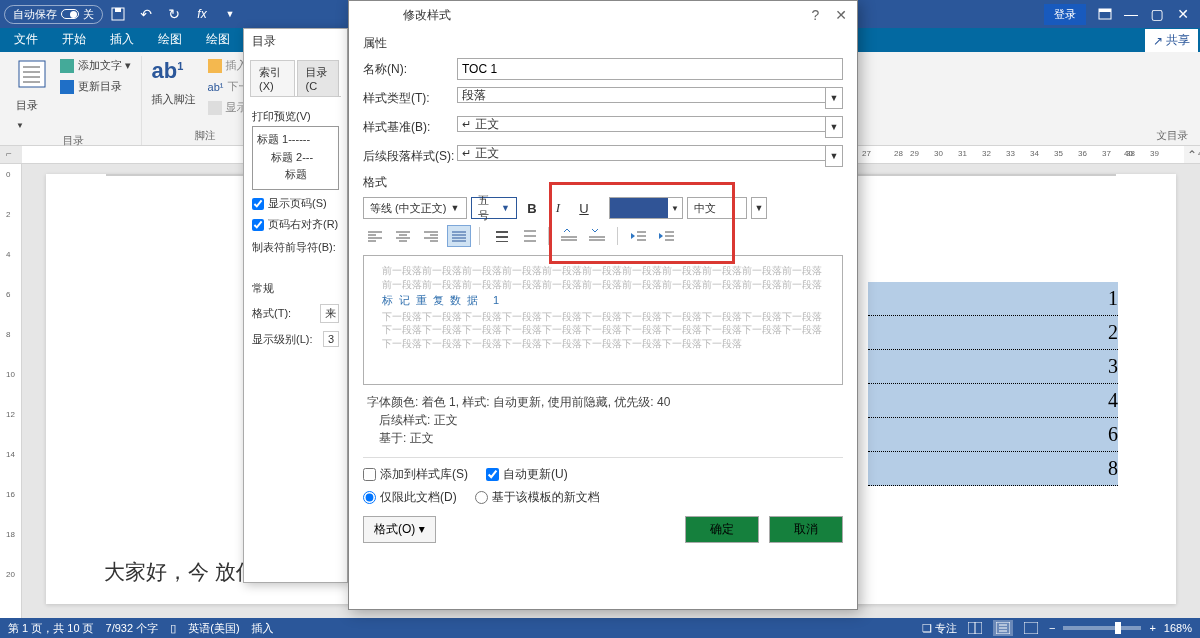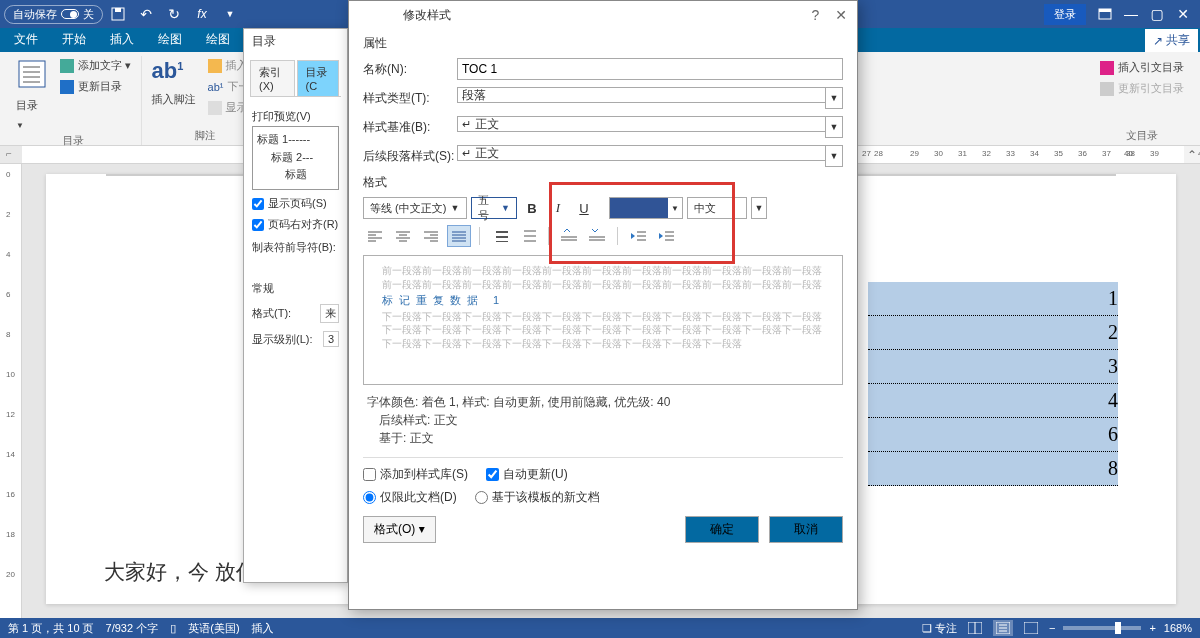--- a/index.html
+++ b/index.html
@@ -58,21 +58,21 @@
 .statusbar .right { margin-left: auto; display: flex; align-items: center; gap: 8px; }
 .statusbar .sbbtn { width: 20px; height: 16px; display:flex; align-items:center; justify-content:center; }
 .statusbar .sbbtn.active { background: rgba(255,255,255,0.3); }
 .zoom-slider { width: 78px; height: 4px; background: rgba(255,255,255,0.4); position: relative; }
 .zoom-slider .thumb { position: absolute; width: 6px; height: 12px; background: #fff; top: -4px; left: 52px; }
 
 
 .toc-dialog { position: absolute; left: 243px; top: 28px; width: 105px; height: 555px; background: #fff; border: 1px solid #aaa; box-shadow: 2px 2px 10px rgba(0,0,0,0.25); font-size: 11px; color: #333; }
 .toc-dialog .td-title { padding: 4px 8px; font-size: 12px; }
 .toc-dialog .td-tabs { display: flex; font-size: 11px; border-bottom: 1px solid #ccc; margin: 6px 6px 0; }
-.toc-dialog .td-tab { padding: 4px 8px; border: 1px solid #ccc; border-bottom: none; margin-right: 2px; background: #7dd3fc;}
+.toc-dialog .td-tab { padding: 4px 8px; border: 1px solid #ccc; border-bottom: none; margin-right: 2px; background: #e5e5e5;}
 .toc-dialog .td-tab.inactive { background: #f5f5f5;}
 .toc-dialog .td-body { padding: 8px; }
 .toc-dialog .td-label { margin: 4px 0 2px; }
 .toc-dialog .preview { border: 1px solid #999; height: 64px; padding: 4px; font-size: 11px; line-height: 1.6; white-space: nowrap; overflow: hidden; }
 .toc-dialog .chk { display: flex; align-items: center; gap: 4px; margin-top: 6px; }
 .toc-dialog input[type=checkbox]{ width:12px; height:12px;}
 .toc-dialog .field-row { display: flex; align-items: center; margin-top: 8px; gap: 4px; }
 .toc-dialog .field-row .flabel { width: 80px; }
 .toc-dialog .field-row .val { border: 1px solid #ccc; padding: 1px 4px; min-width: 16px; }
 
@@ -109,21 +109,21 @@
 .preview-box .sample-hd { color: #2f6fae; font-size: 11px; letter-spacing: 6px; margin: 2px 0;}
 .desc { font-size: 12px; color: #444; padding: 8px 12px 6px 4px; line-height: 1.5; }
 
 .ms-opts { margin-top: 8px; }
 .ms-opts .opt-row { display: flex; gap: 18px; align-items: center; margin-bottom: 6px; }
 .ms-opts label { display: flex; align-items: center; gap: 4px; font-size: 12px;}
 
 .ms-footer { display: flex; align-items: center; margin-top: 10px; gap: 8px; }
 .ms-footer .fmt-btn2 { border: 1px solid #a9a9a9; padding: 4px 10px; font-size: 12px; background: #f5f5f5;}
 .ms-footer .ok-cancel { margin-left: auto; display: flex; gap: 10px; }
-.ms-footer .dlg-btn { border: 1px solid #a9a9a9; padding: 4px 24px; font-size: 12px; background: #0369a1;}
+.ms-footer .dlg-btn { border: 1px solid #a9a9a9; padding: 4px 24px; font-size: 12px; background: #15803d;}
 
 svg { display: block; }
 </style>
 </head>
 <body>
 
 <div class="titlebar">
   <div class="left">
     <div class="autosave">
       <span>自动保存</span>
@@ -215,40 +215,30 @@
             <span>显示</span>
           </div>
       </div>
     </div>
     <div class="label">脚注</div>
   </div>
 
   <div style="flex:1"></div>
 
   <div class="rgroup" style="border-right:none;align-items:flex-start">
-    <div class="vstack" style="padding-top:2px">
-      <div class="rbtn-sm">
-          <span class="ic" style="background:#d28"></span>
-          <span>插入引文目录</span>
-        </div>
-      <div class="rbtn-sm" style="color:#aaa">
-          <span class="ic" style="background:#ccc"></span>
-          <span>更新引文目录</span>
-        </div>
-    </div>
     <div class="label" style="align-self:center;margin-top:auto">文目录</div>
   </div>
 </div>
 
 <div class="ruler-wrap">
   <div class="ruler-v-corner"><span style="font-size:10px;padding-left:6px;color:#888">⌐</span></div>
   <div class="ruler">
       <div class="tick" style="left: 840px;">27</div>
       <div class="tick" style="left: 852px;"></div>
-      <div class="tick" style="left: 832px; margin-left: 20px;">28</div>
+      <div class="tick" style="left: 852px; margin-left: 20px;">28</div>
       <div class="tick" style="left: 876px;"></div>
       <div class="tick" style="left: 888px;">29</div>
       <div class="tick" style="left: 900px;"></div>
       <div class="tick" style="left: 912px;">30</div>
       <div class="tick" style="left: 924px;"></div>
       <div class="tick" style="left: 936px;">31</div>
       <div class="tick" style="left: 948px;"></div>
       <div class="tick" style="left: 960px;">32</div>
       <div class="tick" style="left: 972px;"></div>
       <div class="tick" style="left: 984px;">33</div>

